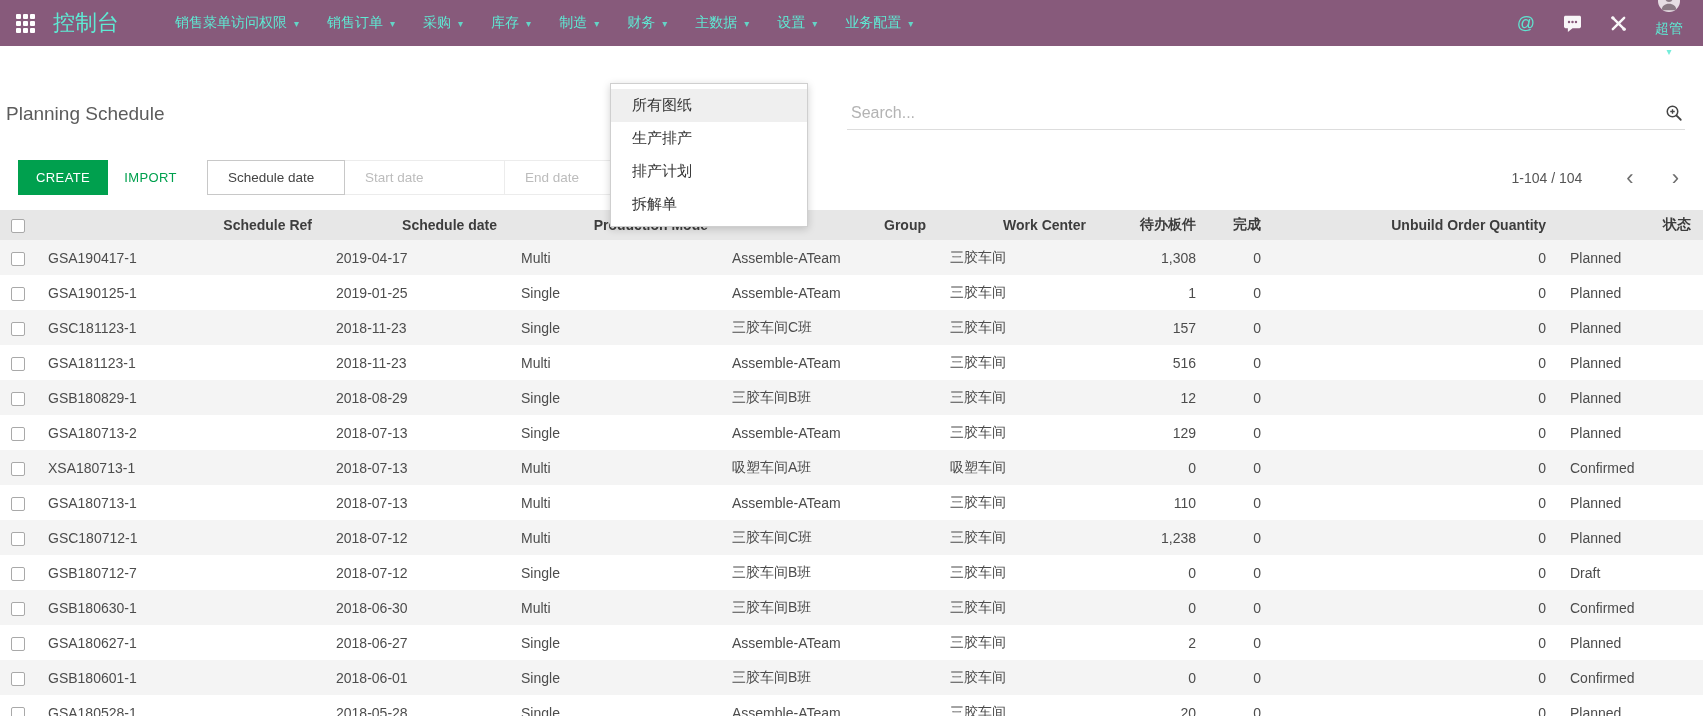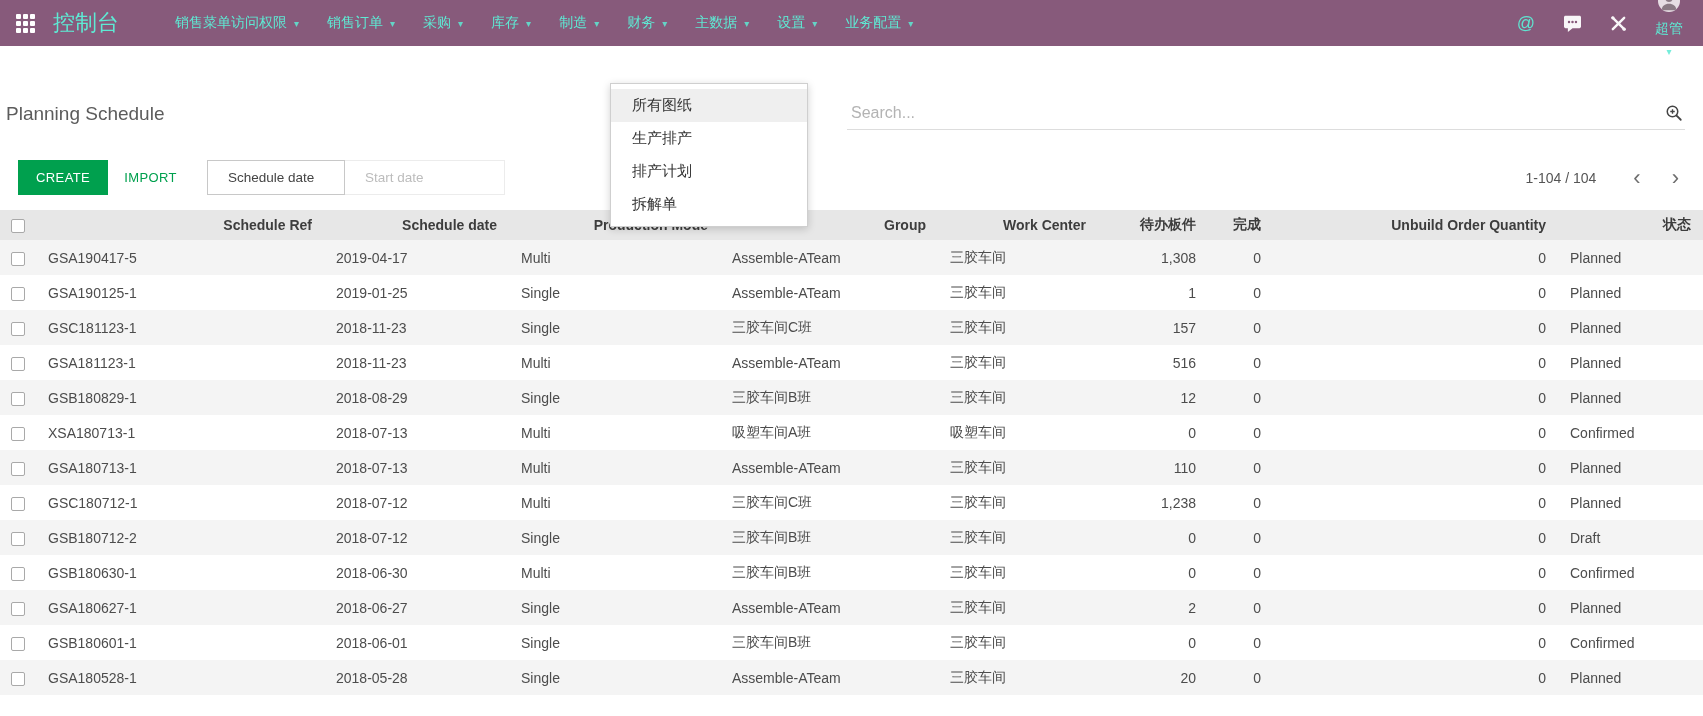--- a/index.html
+++ b/index.html
@@ -32,21 +32,21 @@
   .zoom-icon { cursor:pointer; display:flex; }
 
   
   .action-row { height:49px; display:flex; align-items:center; padding:0 18px; }
   .btn-create { background:var(--accent); color:#fff; border:1px solid var(--accent); padding:9px 17px; font-size:13px; letter-spacing:.4px; cursor:pointer; }
   .btn-import { background:none; border:none; color:var(--accent); font-size:13px; letter-spacing:.4px; margin-left:16px; cursor:pointer; }
   .filter-group { margin-left:30px; display:flex; align-items:stretch; }
   .filter-btn { background:#fff; font-size:13.5px; padding:9px 20px; cursor:pointer; min-width:138px; text-align:left; }
   .filter-btn.active { border:1px solid #c8c8c8; color:#444; }
   .filter-btn.ghost { border:1px solid #ececec; border-left:none; color:#bcbcbc; min-width:160px; }
-  .pager { margin-left:auto; display:flex; align-items:center; gap:19px; color:#555; font-size:14px; }
+  .pager { margin-left:auto; display:flex; align-items:center; gap:26px; color:#555; font-size:14px; }
   .range { margin-right:12px; }
   .chev { font-size:22px; line-height:1; color:#6e6e6e; cursor:pointer; padding:0 6px; }
 
   
   .dropdown { position:absolute; top:52px; left:610px; width:198px; background:#fff; border:1px solid #cfcfcf;
               box-shadow:0 2px 8px rgba(0,0,0,.18); padding:5px 0; z-index:20;margin-top:31px; }
   .dropdown-item { padding:7px 21px; font-size:15px; color:#333; cursor:pointer; white-space:nowrap; }
   .dropdown-item:first-child { background:#efefef; }
 
   
@@ -159,20 +159,21 @@
     </span>
   </div>
 </section>
 
 <section class="action-row">
   <button class="btn-create">CREATE</button>
   <button class="btn-import">IMPORT</button>
   <div class="filter-group">
     <button class="filter-btn active">Schedule date</button>
     <button class="filter-btn ghost">Start date</button>
+    <button class="filter-btn ghost">End date</button>
   </div>
   <div class="pager">
     <span class="range">1-104 / 104</span>
     <span class="chev">‹</span>
     <span class="chev">›</span>
   </div>
 </section>
 
 <div class="dropdown">
     <div class="dropdown-item">所有图纸</div>
@@ -205,21 +206,21 @@
           <th>Work Center</th>
           <th class="num">待办板件</th>
           <th class="num">完成</th>
           <th>Unbuild Order Quantity</th>
           <th>状态</th>
         </tr>
     </thead>
     <tbody id="tbody">
         <tr>
           <td class="cb-col"><span class="checkbox"></span></td>
-          <td>GSA190417-5</td>
+          <td>GSA190417-1</td>
           <td>2019-04-17</td>
           <td>Multi</td>
           <td>Assemble-ATeam</td>
           <td>三胶车间</td>
           <td class="num">1,308</td>
           <td class="num">0</td>
           <td class="num">0</td>
           <td>Planned</td>
         </tr>
         <tr>
@@ -265,20 +266,32 @@
           <td>Single</td>
           <td>三胶车间B班</td>
           <td>三胶车间</td>
           <td class="num">12</td>
           <td class="num">0</td>
           <td class="num">0</td>
           <td>Planned</td>
         </tr>
         <tr>
           <td class="cb-col"><span class="checkbox"></span></td>
+          <td>GSA180713-2</td>
+          <td>2018-07-13</td>
+          <td>Single</td>
+          <td>Assemble-ATeam</td>
+          <td>三胶车间</td>
+          <td class="num">129</td>
+          <td class="num">0</td>
+          <td class="num">0</td>
+          <td>Planned</td>
+        </tr>
+        <tr>
+          <td class="cb-col"><span class="checkbox"></span></td>
           <td>XSA180713-1</td>
           <td>2018-07-13</td>
           <td>Multi</td>
           <td>吸塑车间A班</td>
           <td>吸塑车间</td>
           <td class="num">0</td>
           <td class="num">0</td>
           <td class="num">0</td>
           <td>Confirmed</td>
         </tr>
@@ -301,21 +314,21 @@
           <td>Multi</td>
           <td>三胶车间C班</td>
           <td>三胶车间</td>
           <td class="num">1,238</td>
           <td class="num">0</td>
           <td class="num">0</td>
           <td>Planned</td>
         </tr>
         <tr>
           <td class="cb-col"><span class="checkbox"></span></td>
-          <td>GSB180712-2</td>
+          <td>GSB180712-7</td>
           <td>2018-07-12</td>
           <td>Single</td>
           <td>三胶车间B班</td>
           <td>三胶车间</td>
           <td class="num">0</td>
           <td class="num">0</td>
           <td class="num">0</td>
           <td>Draft</td>
         </tr>
         <tr>

